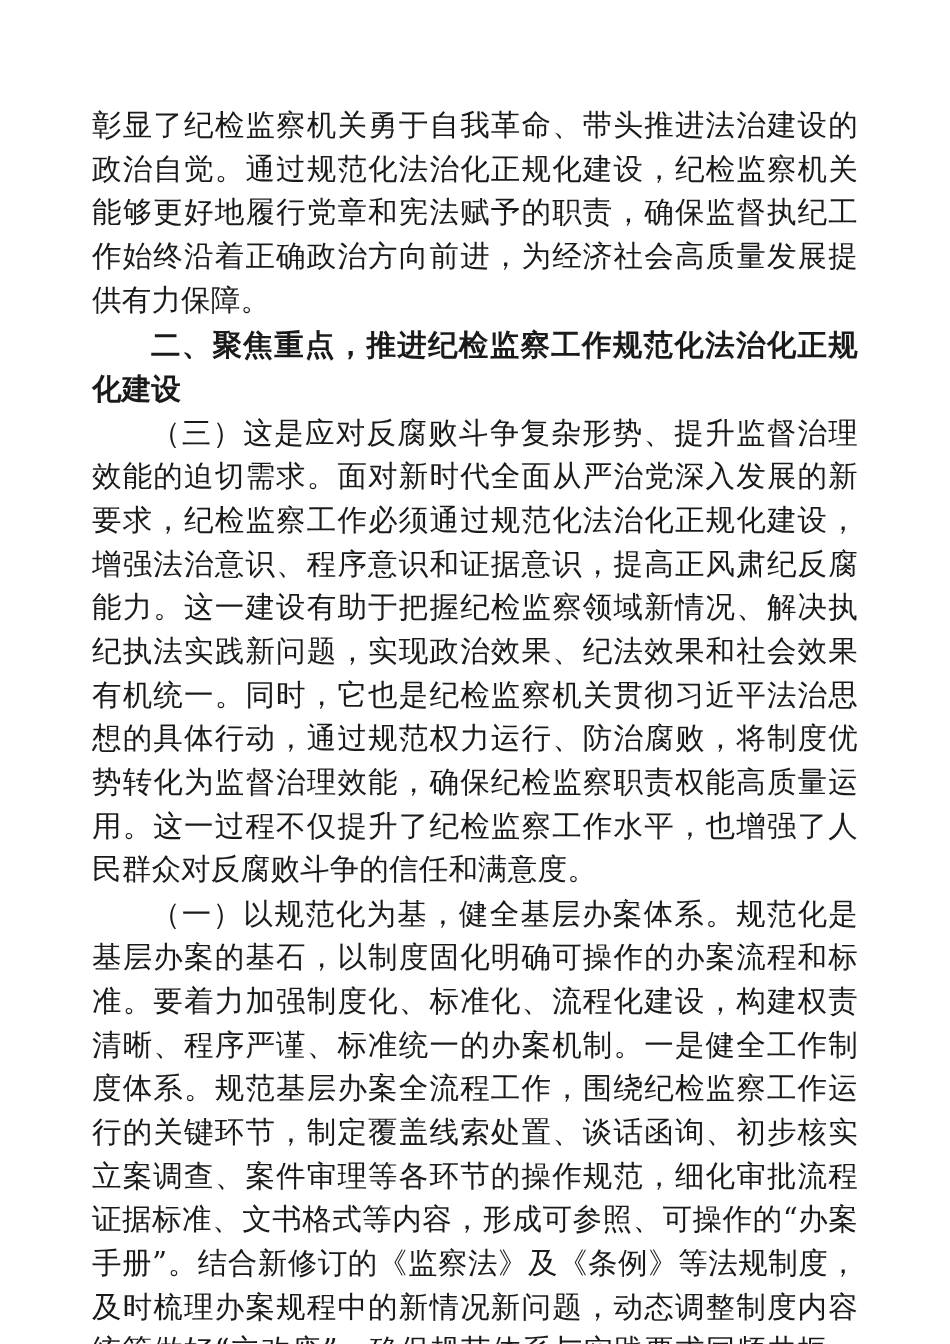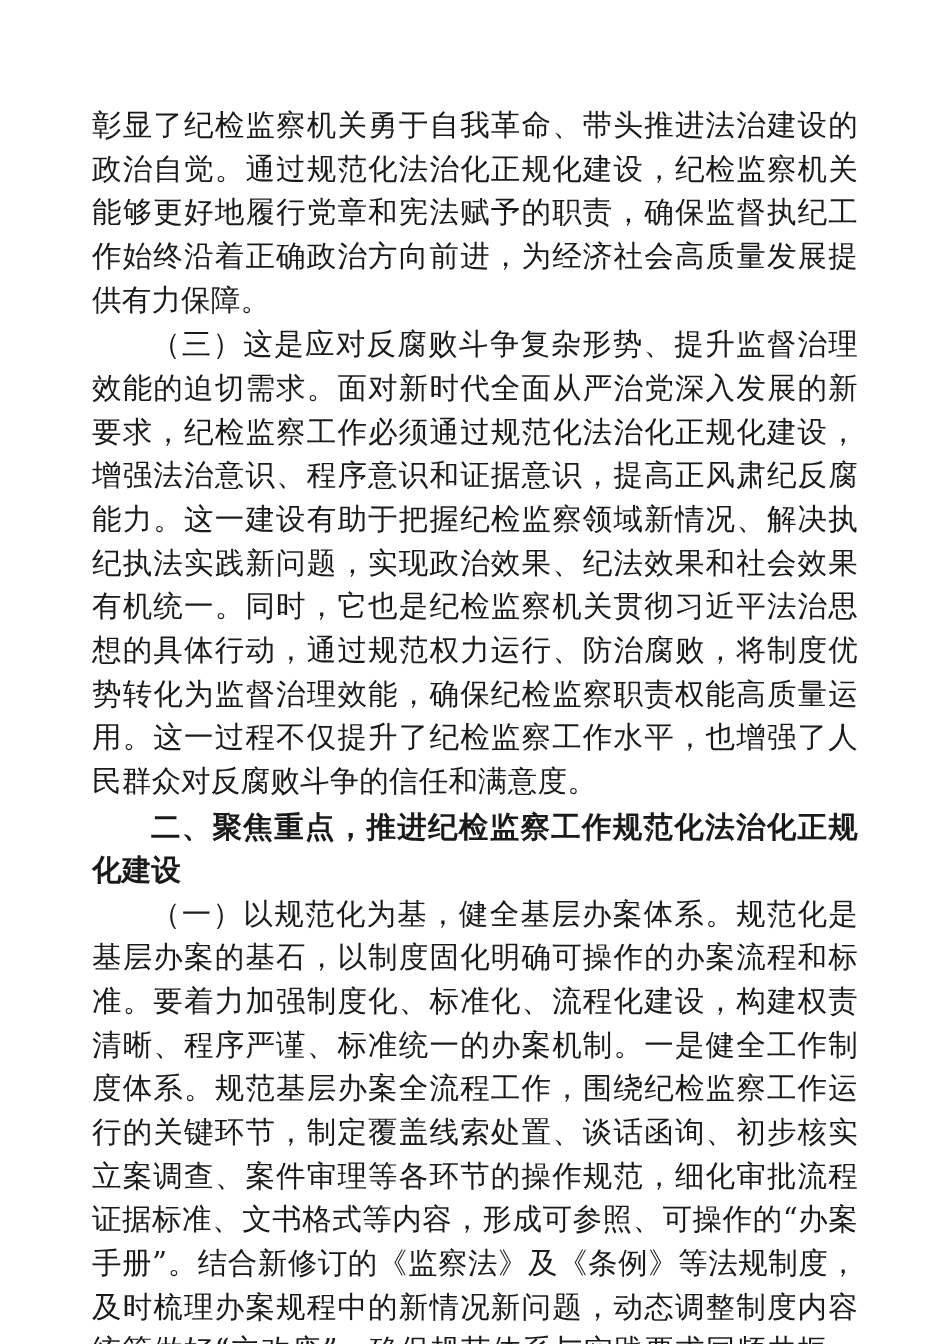--- a/index.html
+++ b/index.html
@@ -39,17 +39,17 @@
     text-indent: 2em;
     font-weight: bold;
   }
 </style>
 </head>
 <body>
 
 <div class="page">
   <div class="doc-body">
     <p class="para">彰显了纪检监察机关勇于自我革命、带头推进法治建设的政治自觉。通过规范化法治化正规化建设，纪检监察机关能够更好地履行党章和宪法赋予的职责，确保监督执纪工作始终沿着正确政治方向前进，为经济社会高质量发展提供有力保障。</p>
+    <p class="para heading">二、聚焦重点，推进纪检监察工作规范化法治化正规化建设</p>
     <p class="para indent">（三）这是应对反腐败斗争复杂形势、提升监督治理效能的迫切需求。面对新时代全面从严治党深入发展的新要求，纪检监察工作必须通过规范化法治化正规化建设，增强法治意识、程序意识和证据意识，提高正风肃纪反腐能力。这一建设有助于把握纪检监察领域新情况、解决执纪执法实践新问题，实现政治效果、纪法效果和社会效果有机统一。同时，它也是纪检监察机关贯彻习近平法治思想的具体行动，通过规范权力运行、防治腐败，将制度优势转化为监督治理效能，确保纪检监察职责权能高质量运用。这一过程不仅提升了纪检监察工作水平，也增强了人民群众对反腐败斗争的信任和满意度。</p>
-    <p class="para heading">二、聚焦重点，推进纪检监察工作规范化法治化正规化建设</p>
     <p class="para indent">（一）以规范化为基，健全基层办案体系。规范化是基层办案的基石，以制度固化明确可操作的办案流程和标准。要着力加强制度化、标准化、流程化建设，构建权责清晰、程序严谨、标准统一的办案机制。一是健全工作制度体系。规范基层办案全流程工作，围绕纪检监察工作运行的关键环节，制定覆盖线索处置、谈话函询、初步核实立案调查、案件审理等各环节的操作规范，细化审批流程证据标准、文书格式等内容，形成可参照、可操作的“办案手册”。结合新修订的《监察法》及《条例》等法规制度，及时梳理办案规程中的新情况新问题，动态调整制度内容统筹做好“立改废”，确保规范体系与实践要求同频共振。二是深化贯通协作体系。发挥反腐败协调小组作用，完善联席会议、信息沟通、线索移送、成果共享、系统施治等工作机制，督促成员单位及时请示报告重要事项、重要问题</p>
   </div>
 </div>
 
 </body></html>

